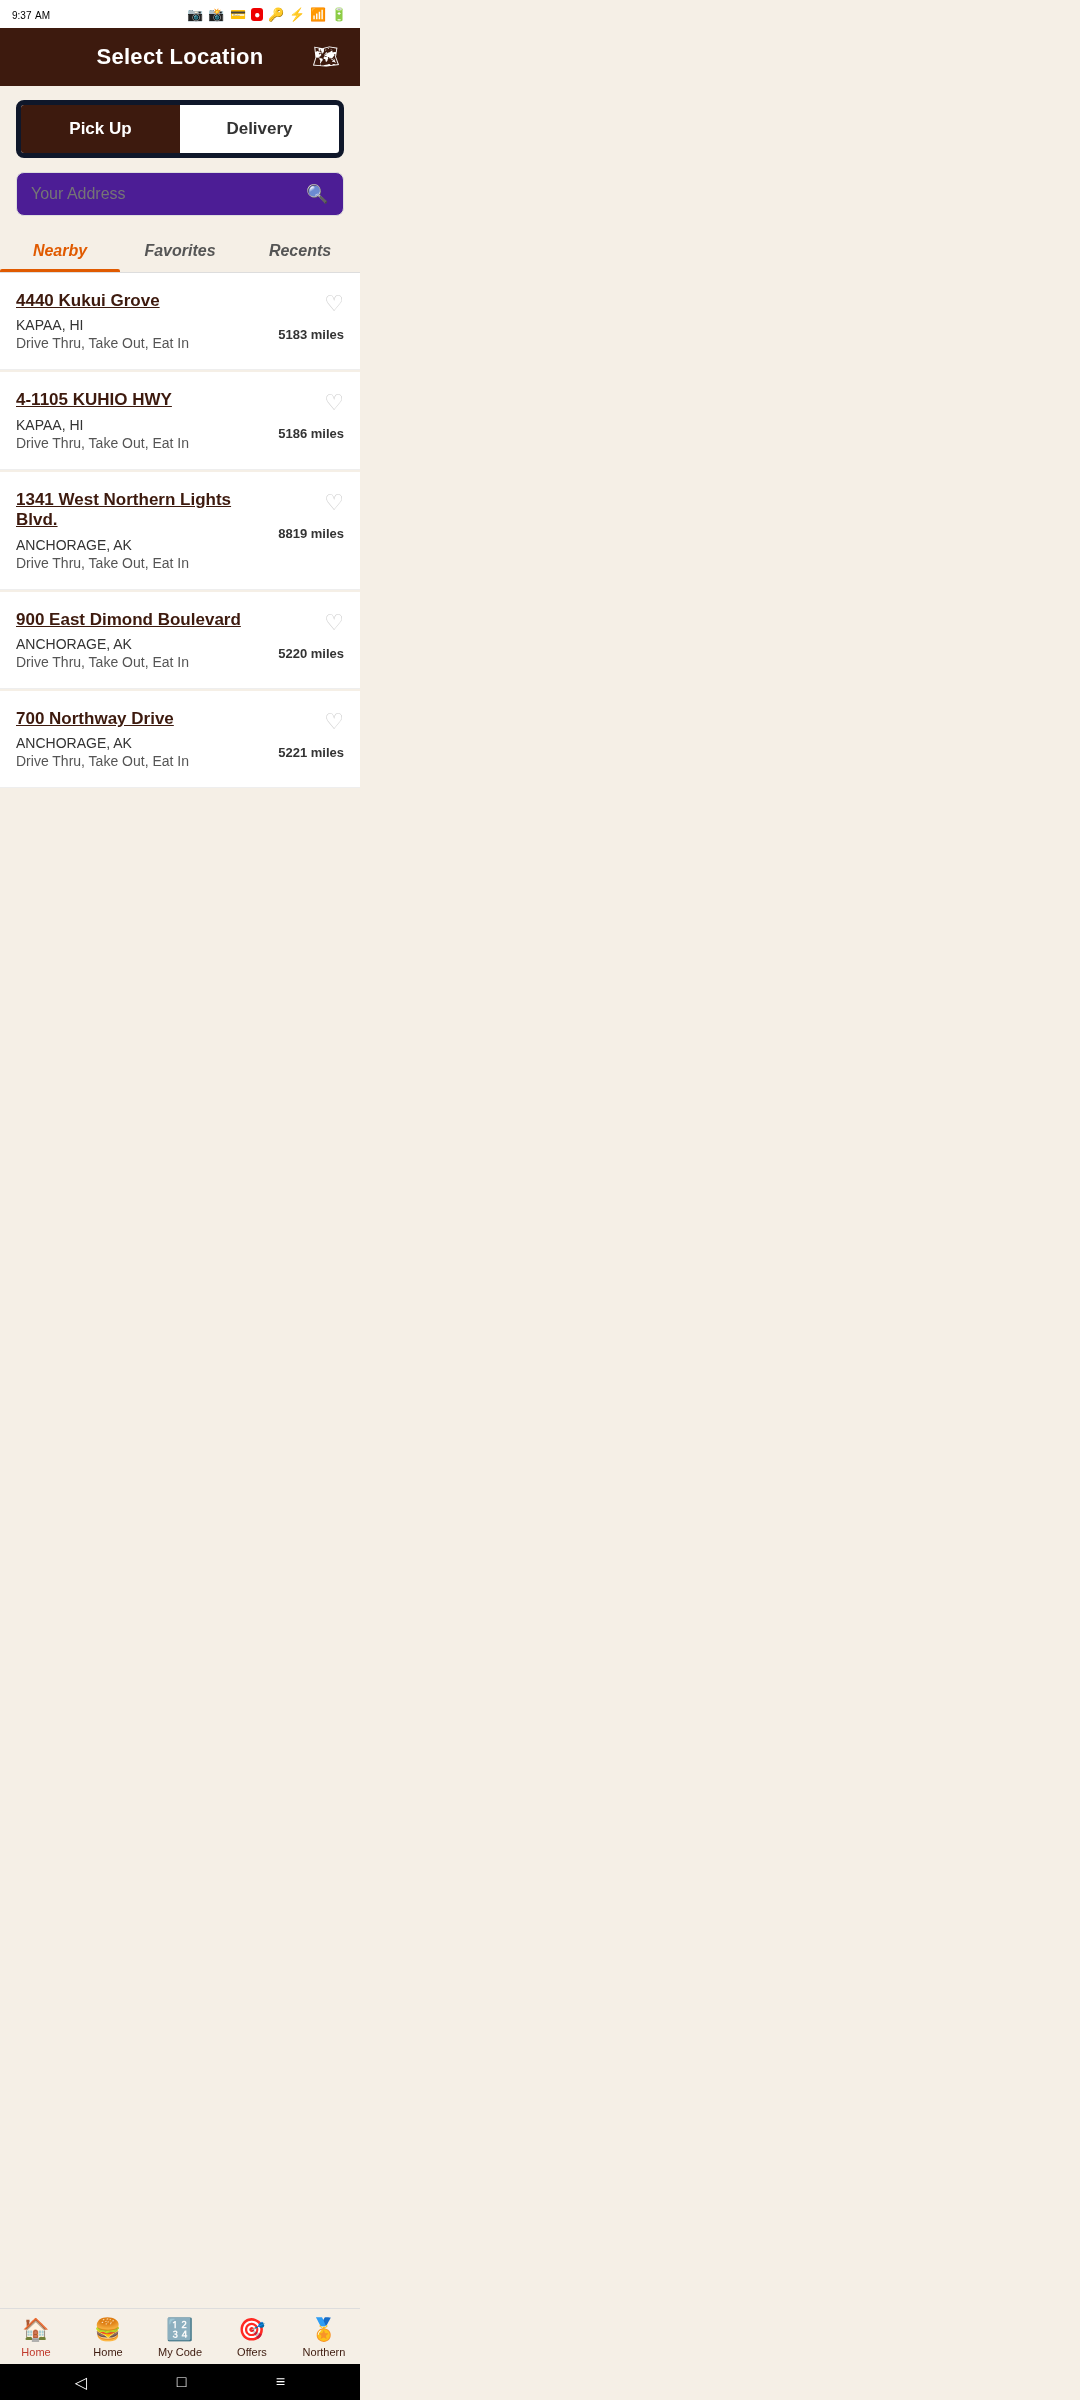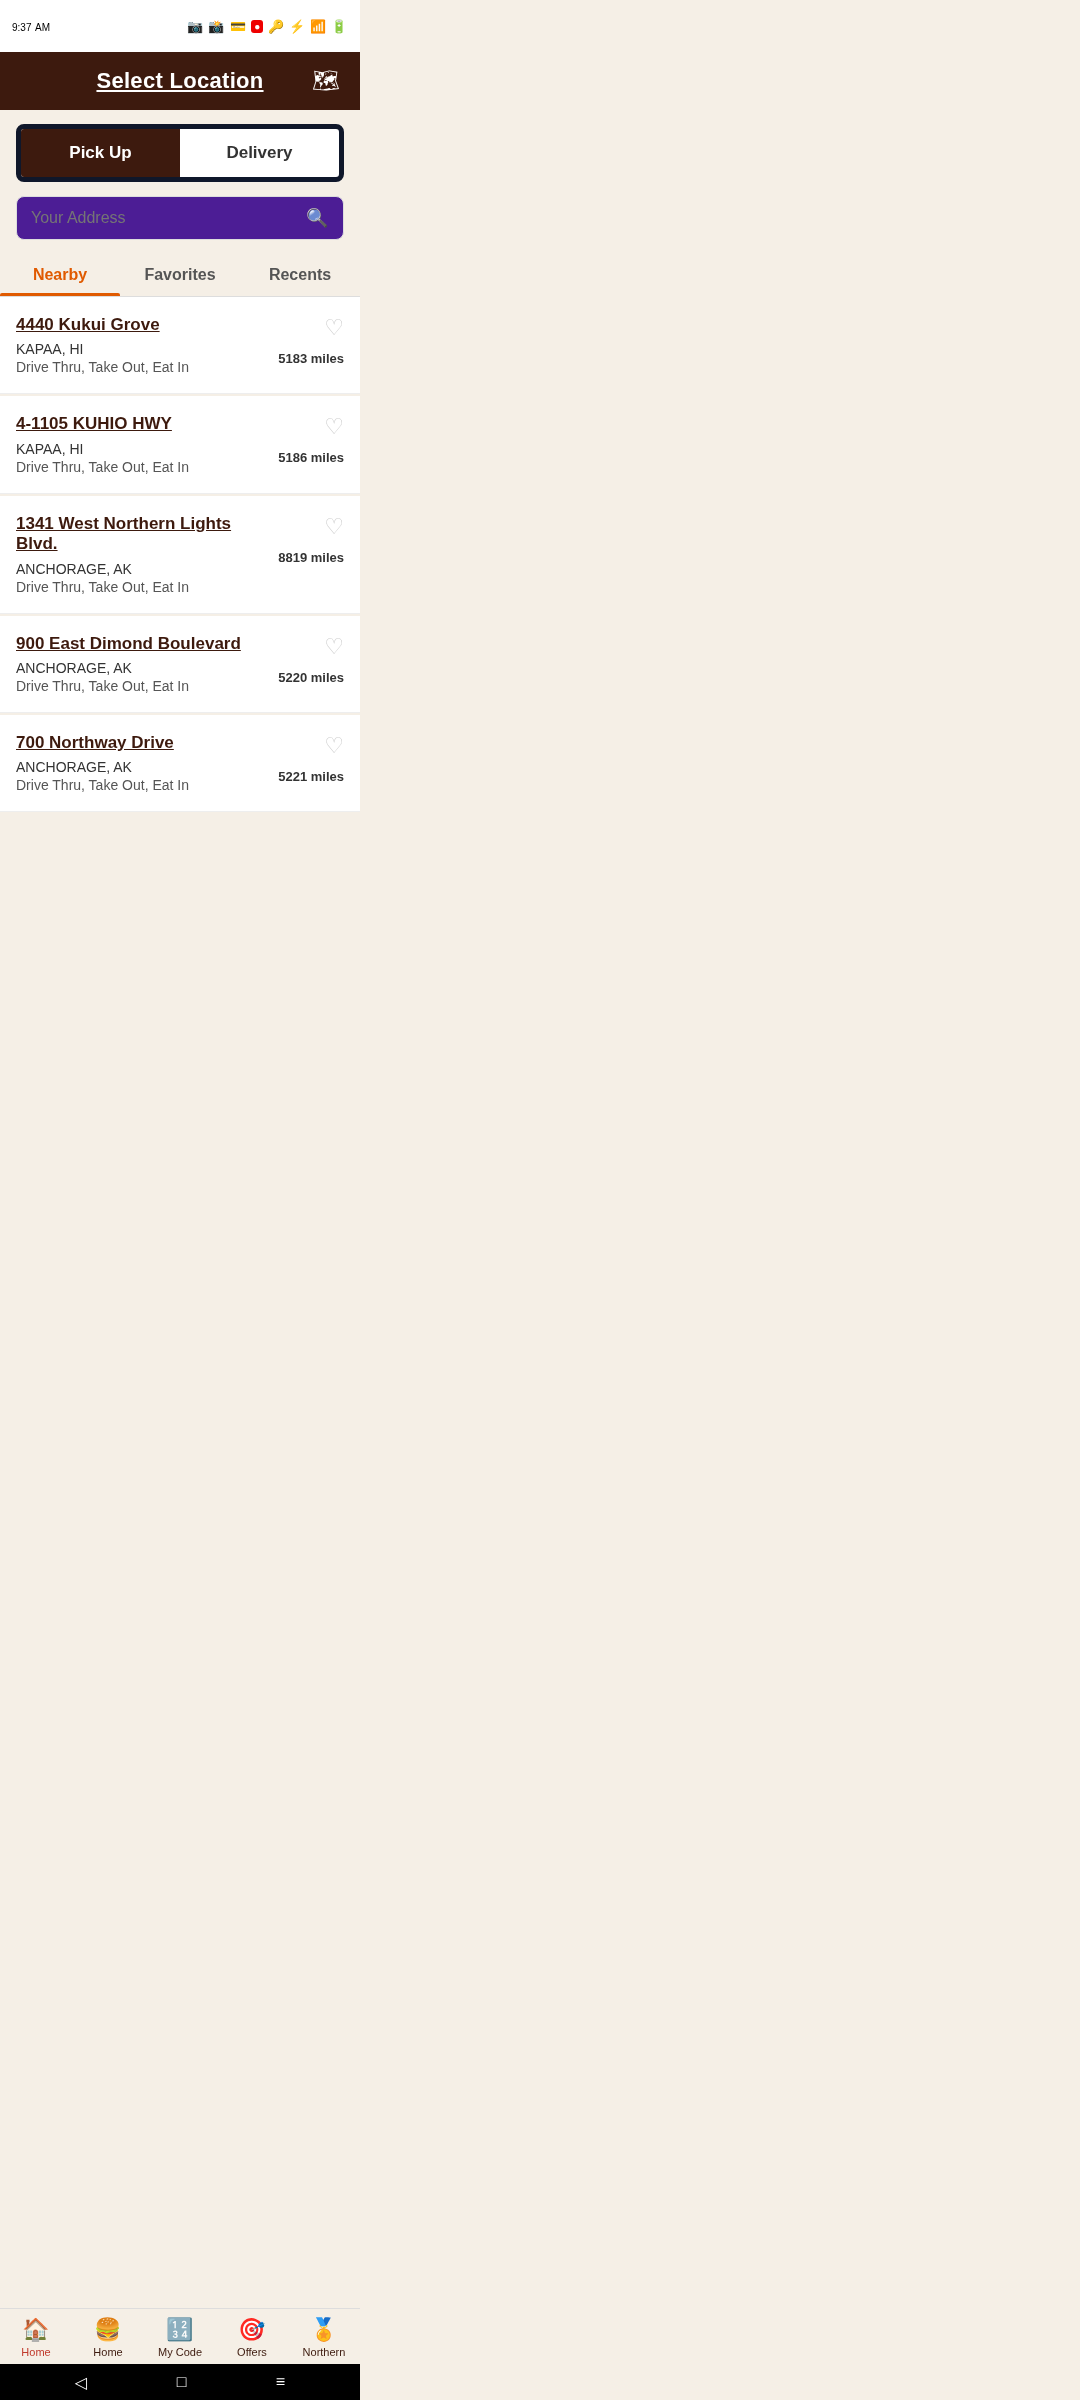--- a/index.html
+++ b/index.html
@@ -13,21 +13,21 @@
       overflow-x: hidden;
     }
 
     
     .status-bar {
       background: #fff;
       display: flex;
       justify-content: space-between;
       align-items: center;
       padding: 6px 12px;
-      height: 52px;
+      height: 28px;
     }
     .status-time {
       font-size: 13px;
       font-weight: 700;
       color: #000;
     }
     .status-time span {
       font-size: 10px;
       font-weight: 500;
     }
@@ -55,21 +55,20 @@
       justify-content: center;
       align-items: center;
       padding: 16px 20px;
       position: relative;
     }
     .header-title {
       color: white;
       font-size: 22px;
       font-weight: 800;
       letter-spacing: 0.3px;
-      text-decoration: underline;
     }
     .header-map-icon {
       position: absolute;
       right: 20px;
       color: white;
       font-size: 22px;
     }
 
     
     .tab-toggle {
@@ -117,20 +116,21 @@
     .search-icon {
       color: #999;
       font-size: 18px;
     }
 
     
     .section-tabs {
       display: flex;
       border-bottom: 1px solid #ddd;
       background: #f5efe6;
+      font-style: italic;
     }
     .section-tab {
       flex: 1;
       text-align: center;
       padding: 12px 0;
       font-size: 16px;
       font-weight: 600;
       color: #555;
       cursor: pointer;
       position: relative;

